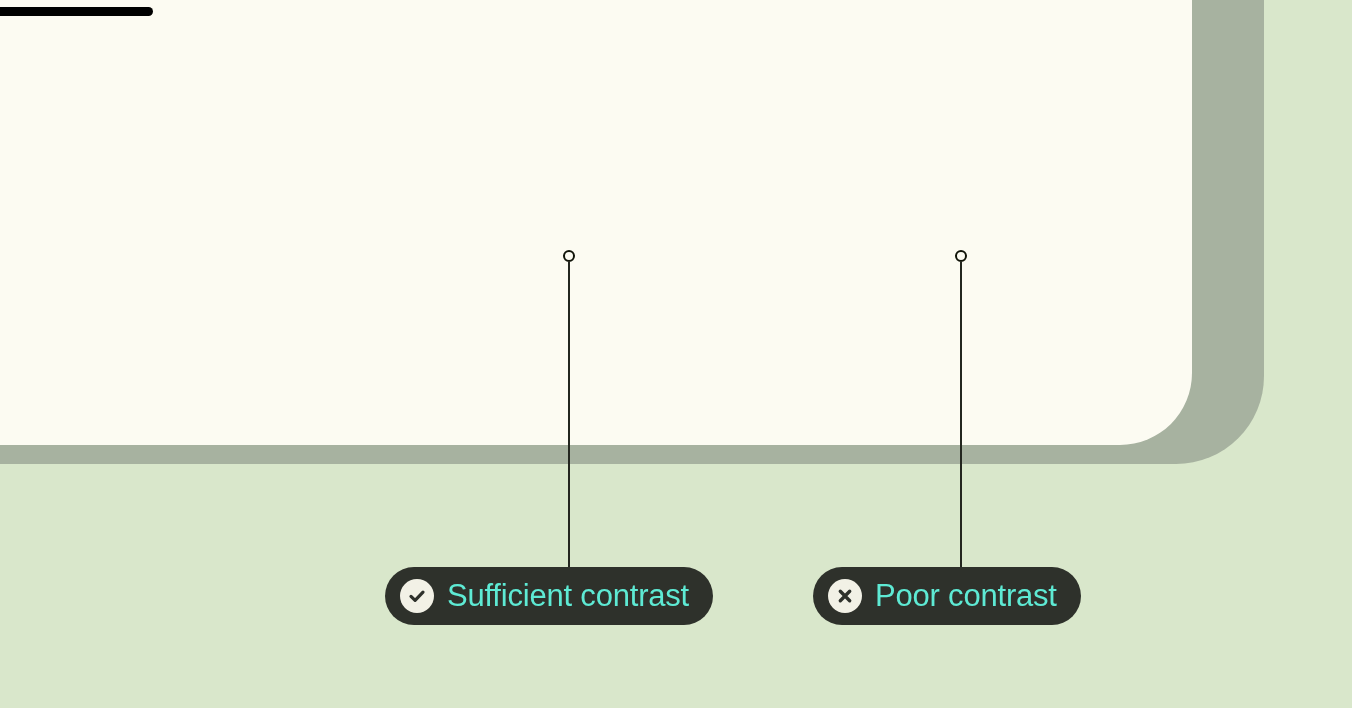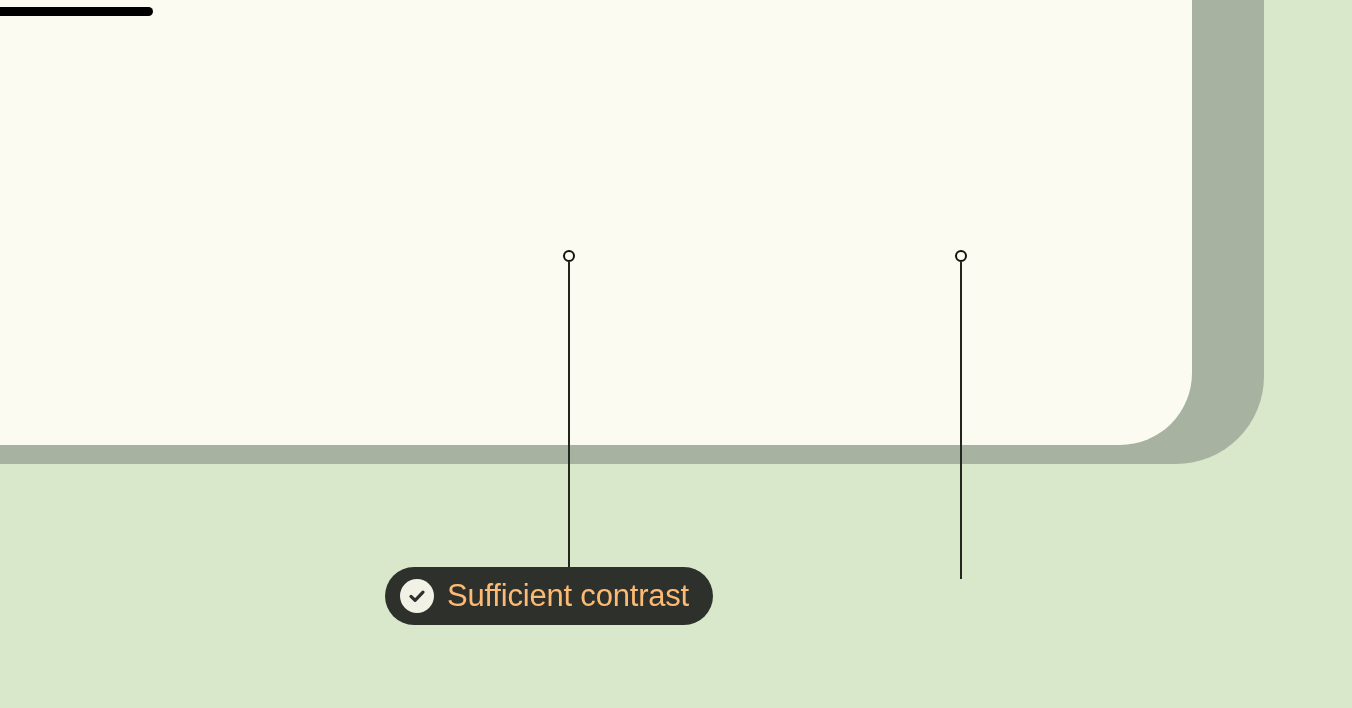--- a/index.html
+++ b/index.html
@@ -91,21 +91,21 @@
     padding: 0 24px 0 15px;
     box-sizing: border-box;
     white-space: nowrap;
   }
   .pill-a { left: 385px; }
   .pill-b { left: 813px; }
   .pill-label {
     font-size: 31px;
     font-weight: 400;
     letter-spacing: -0.2px;
-    color: #fdba74;
+    color: #5eead4;
     margin-left: 13px;
   }
   .pill-icon {
     width: 34px;
     height: 34px;
     border-radius: 50%;
     background: #F2F1E6;
     display: flex;
     align-items: center;
     justify-content: center;
@@ -137,14 +137,22 @@
 
   <div class="pill pill-a">
     <span class="pill-icon">
       <svg width="22" height="22" viewBox="0 0 22 22" aria-hidden="true">
         <path d="M5 11.4 L9.1 15.4 L17 7.2" fill="none" stroke="#2E312B" stroke-width="3.2" stroke-linecap="round" stroke-linejoin="round"></path>
       </svg>
     </span>
     <span class="pill-label">Sufficient contrast</span>
   </div>
 
+  <div class="pill pill-b">
+    <span class="pill-icon">
+      <svg width="22" height="22" viewBox="0 0 22 22" aria-hidden="true">
+        <path d="M6.3 6.3 L15.7 15.7 M15.7 6.3 L6.3 15.7" fill="none" stroke="#2E312B" stroke-width="3.4" stroke-linecap="round"></path>
+      </svg>
+    </span>
+    <span class="pill-label">Poor contrast</span>
+  </div>
 
 </div>
 
 </body></html>

